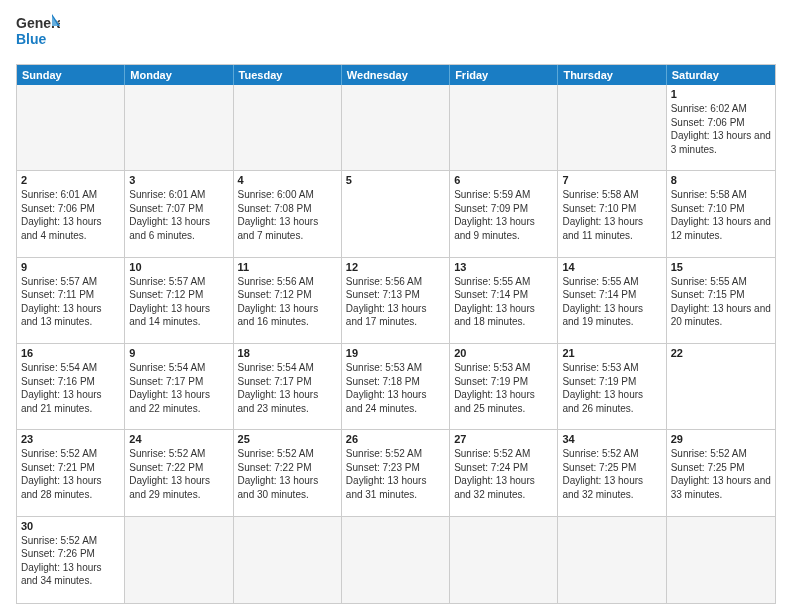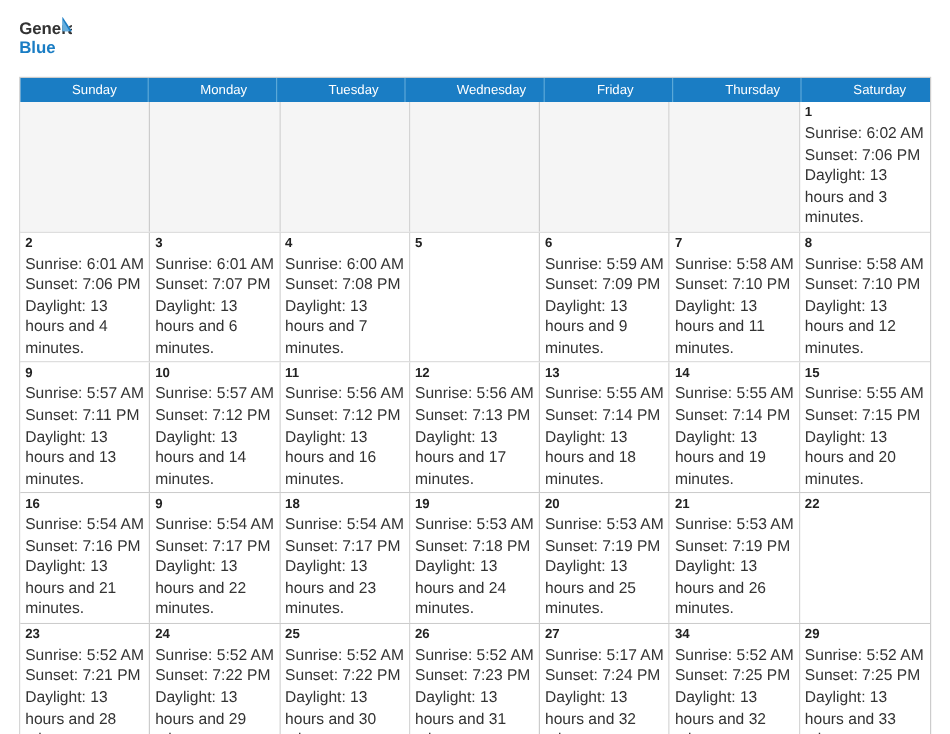--- a/index.html
+++ b/index.html
@@ -48,60 +48,59 @@
       border: 1px solid #ccc;
     }
     .day-headers {
       display: grid;
       grid-template-columns: repeat(7, 1fr);
       background: #1a7dc4;
     }
     .day-header {
       color: #fff;
       font-size: 11px;
-      font-weight: normal;
-      padding: 4px 15px;
+      font-weight: bold;
+      padding: 4px 5px;
       border-right: 1px solid #5ba8d8;
       text-align: left;
-      margin-left: 28px;
     }
     .day-header:last-child { border-right: none; }
     .calendar-body {
       display: grid;
       grid-template-rows: repeat(6, 1fr);
       flex: 1;
     }
     .calendar-week {
       display: grid;
       grid-template-columns: repeat(7, 1fr);
       border-bottom: 1px solid #ccc;
       flex: 1;
     }
-    .calendar-week:last-child { border-bottom: none; text-decoration: underline; }
+    .calendar-week:last-child { border-bottom: none; }
     .calendar-cell {
       border-right: 1px solid #ccc;
       padding: 3px 4px;
       font-size: 8.5px;
       color: #333;
       vertical-align: top;
       min-height: 70px;
       background: #fff;
       position: relative;
     }
     .calendar-cell:last-child { border-right: none; }
     .calendar-cell.empty { background: #f5f5f5; }
     .cell-date {
       font-size: 11px;
       font-weight: bold;
       color: #222;
       display: block;
       margin-bottom: 2px;
     }
     .cell-info {
-      font-size: 13px;
+      font-size: 10px;
       color: #333;
       line-height: 1.35;
     }
   </style>
 </head>
 <body>
 
 <div class="page">
   <div class="header">
     <div class="logo">
@@ -314,21 +313,21 @@
           </div>
           <div class="calendar-cell">
             <span class="cell-date">26</span>
             <div class="cell-info">Sunrise: 5:52 AM
 Sunset: 7:23 PM
 Daylight: 13 hours
 and 31 minutes.</div>
           </div>
           <div class="calendar-cell">
             <span class="cell-date">27</span>
-            <div class="cell-info">Sunrise: 5:17 AM
+            <div class="cell-info">Sunrise: 5:52 AM
 Sunset: 7:24 PM
 Daylight: 13 hours
 and 32 minutes.</div>
           </div>
           <div class="calendar-cell">
             <span class="cell-date">34</span>
             <div class="cell-info">Sunrise: 5:52 AM
 Sunset: 7:25 PM
 Daylight: 13 hours
 and 32 minutes.</div>

